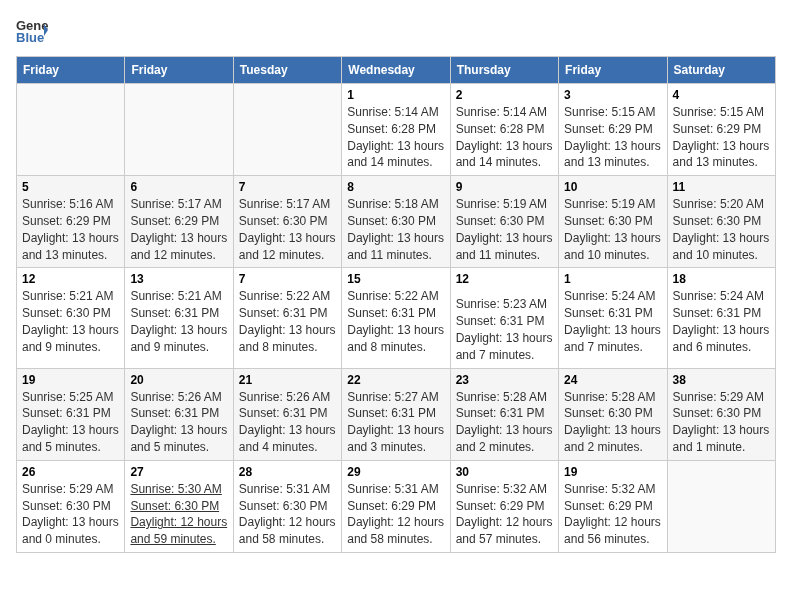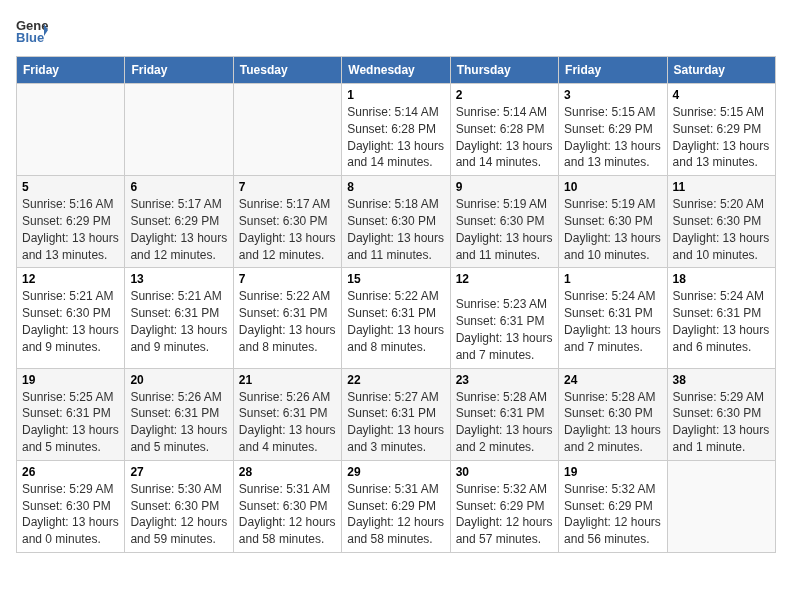--- a/index.html
+++ b/index.html
@@ -296,21 +296,21 @@
       <tr>
         <td>
           <span class="day-num">26</span>
           <div class="day-info" style="white-space: pre-line;">Sunrise: 5:29 AM
 Sunset: 6:30 PM
 Daylight: 13 hours
 and 0 minutes.</div>
         </td>
         <td>
           <span class="day-num">27</span>
-          <div class="day-info" style="white-space: pre-line;">Sunrise: 5:30 AM
+          <div class="day-info" style="white-space: pre-line; text-decoration: underline;">Sunrise: 5:30 AM
 Sunset: 6:30 PM
 Daylight: 12 hours
 and 59 minutes.</div>
         </td>
         <td>
           <span class="day-num">28</span>
           <div class="day-info" style="white-space: pre-line;">Sunrise: 5:31 AM
 Sunset: 6:30 PM
 Daylight: 12 hours
 and 58 minutes.</div>

